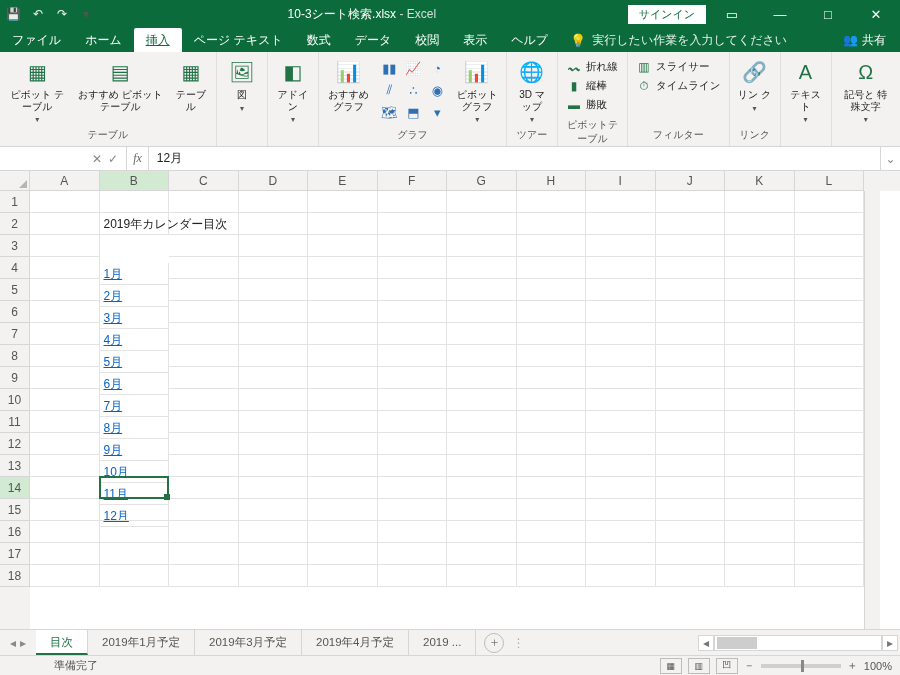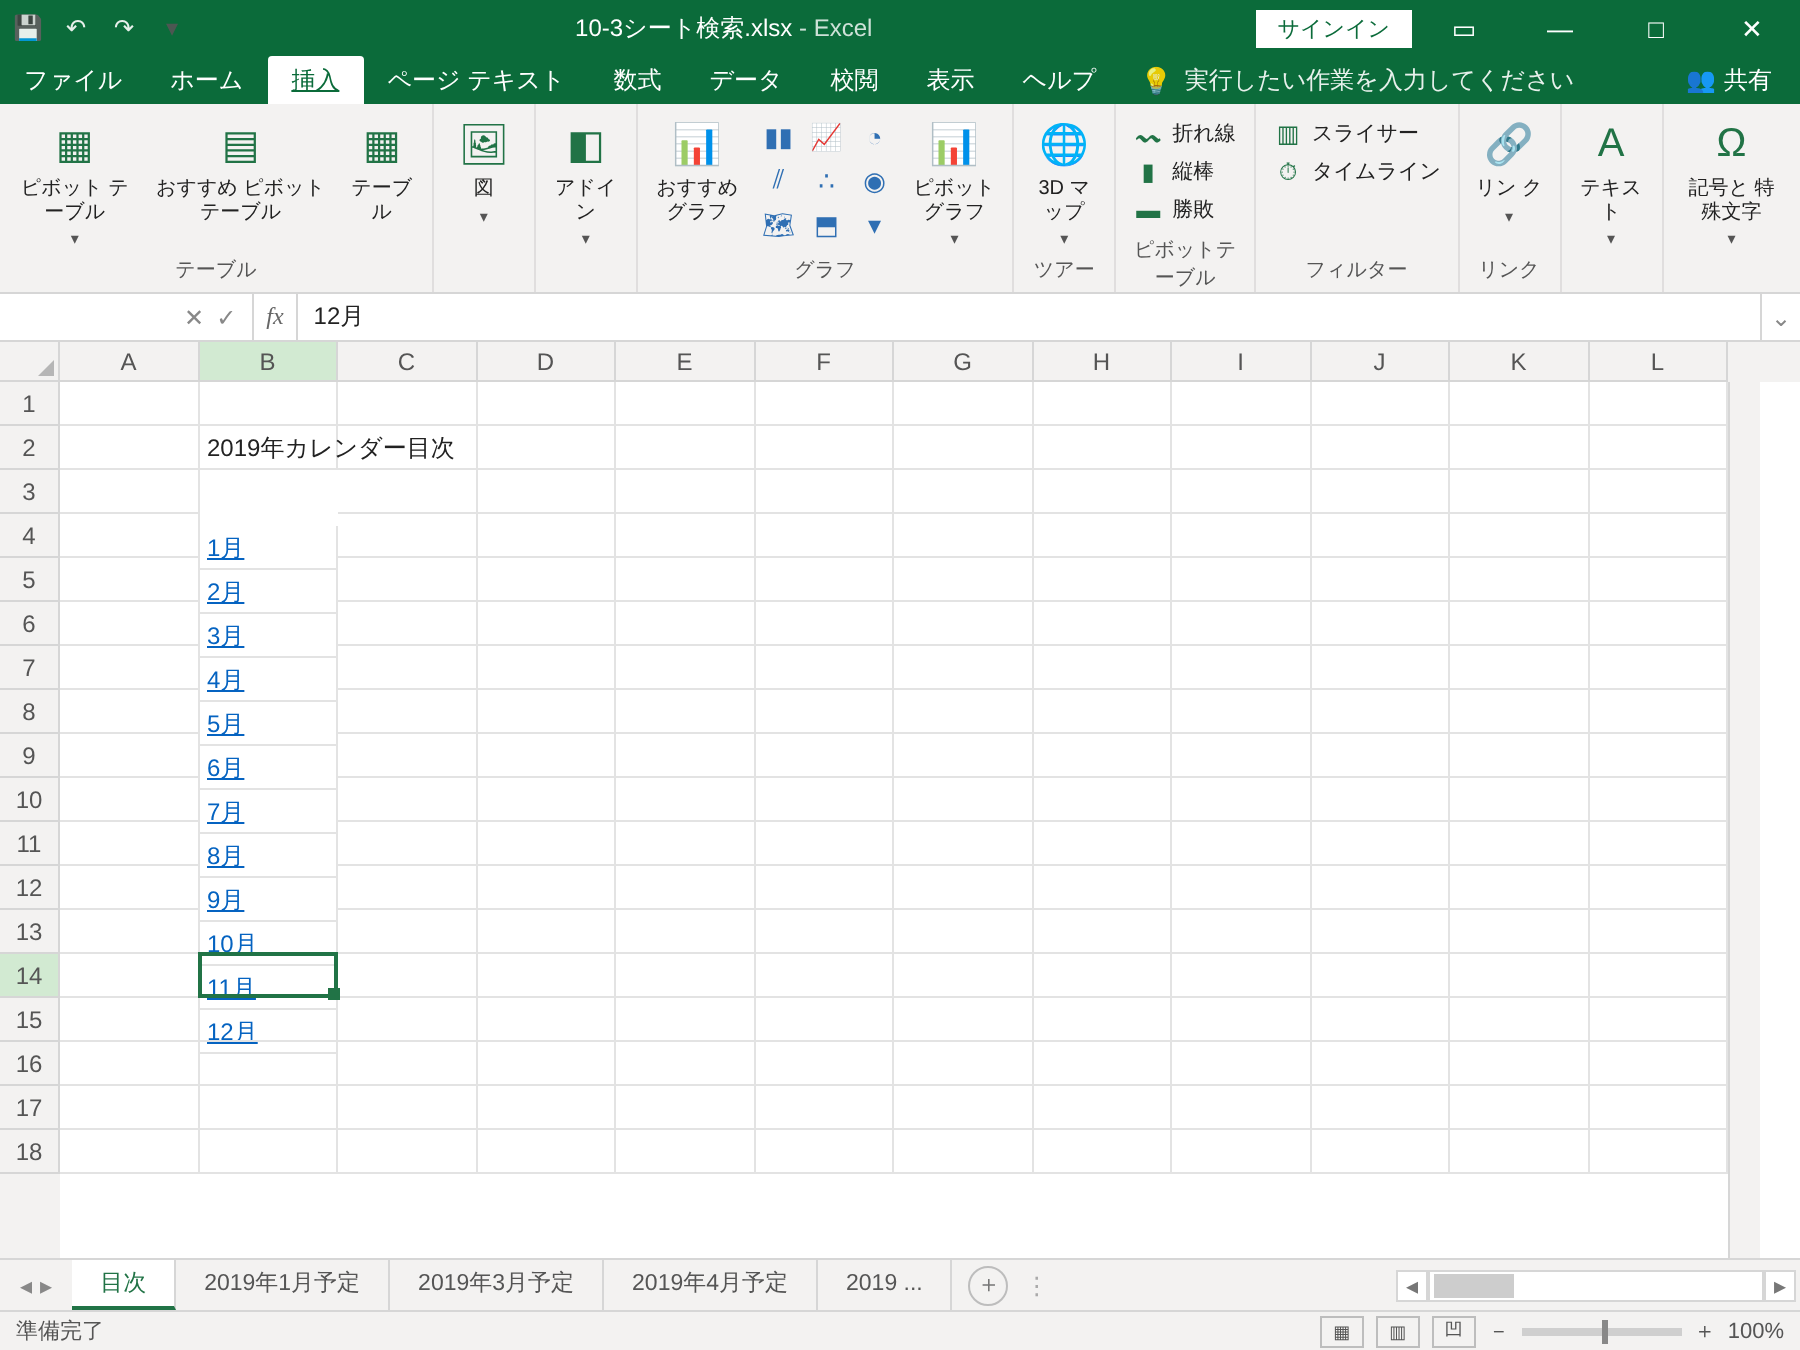--- a/index.html
+++ b/index.html
@@ -72,21 +72,21 @@
   .stab { padding:0 14px; height:25px; line-height:25px; border-right:1px solid #d6d6d6; font-size:11.5px; color:#555; background:#f3f2f1;}
   .stab.active{ background:#fff; color:#217346; border-bottom:2px solid #217346; }
   .addsheet{width:20px;height:20px;border:1px solid #bdbdbd;border-radius:50%;display:flex;align-items:center;justify-content:center;margin:0 8px;font-size:12px;color:#777;}
   .sheetsep{width:6px;height:100%;display:flex;align-items:center;color:#aaa;}
   .hscroll{flex: 0 0 200px; height:16px; background:#f3f2f1; display:flex;align-items:center; margin-left:auto; margin-right:2px;}
   .hscroll .arrow{width:16px;height:16px;display:flex;align-items:center;justify-content:center;color:#777;border:1px solid #d6d6d6;background:#fff;}
   .hscroll .track{flex:1;height:16px;border:1px solid #d6d6d6;background:#fff;display:flex;align-items:center;}
   .hscroll .thumb{height:12px;width:40px;background:#cdcdcd;margin-left:2px;}
 
   
-  .statusbar { height:20px; background:#f3f2f1; border-top:1px solid #d6d6d6; display:flex; align-items:center; font-size:11px; color:#555;}
+  .statusbar { height:20px; background:#f3f2f1; border-top:1px solid #d6d6d6; display:flex; align-items:center; font-size:11px; color:#555;padding-left:46px;}
   .statusbar .left{padding-left:8px;}
   .statusbar .right{margin-left:auto;display:flex;align-items:center;gap:6px;padding-right:8px;}
   .viewbtn{width:22px;height:16px;border:1px solid #bdbdbd;display:flex;align-items:center;justify-content:center;font-size:9px;}
   .zoomslider{width:80px;height:4px;background:#cfcfcf;position:relative;}
   .zoomslider::after{content:"";position:absolute;left:50%;top:-4px;width:3px;height:12px;background:#888;}
 </style>
 </head>
 <body>
 
 <div class="titlebar">

